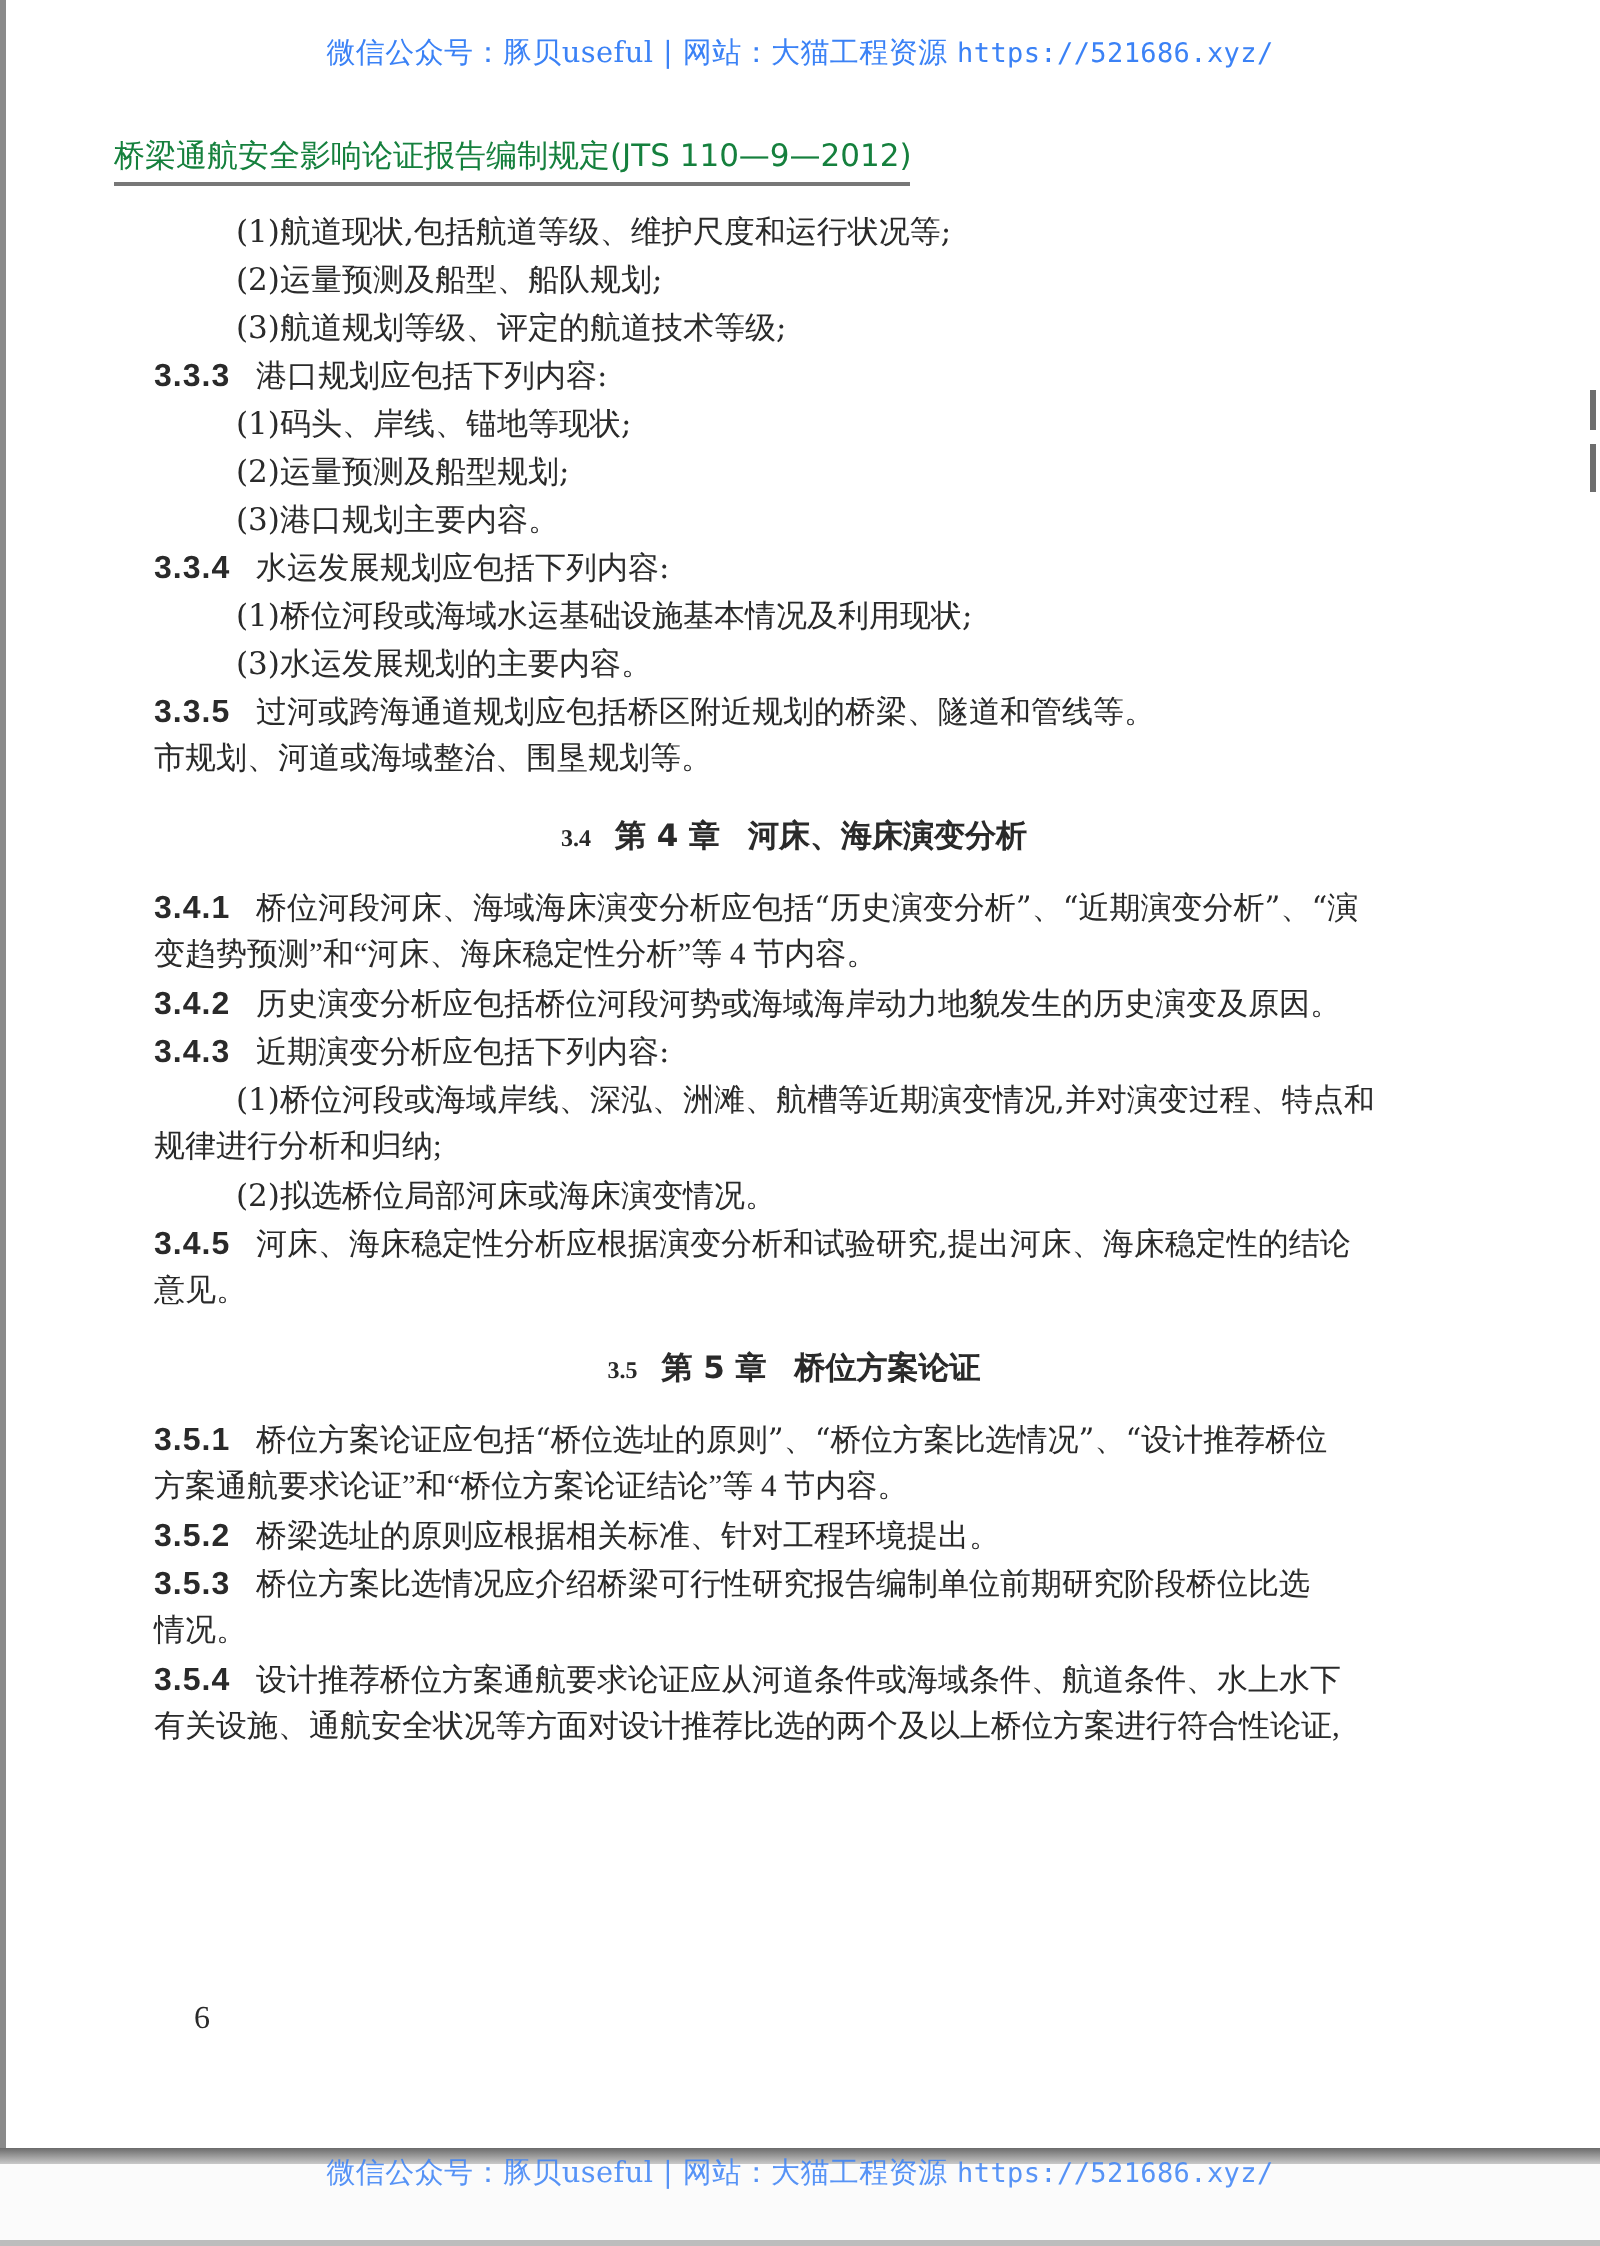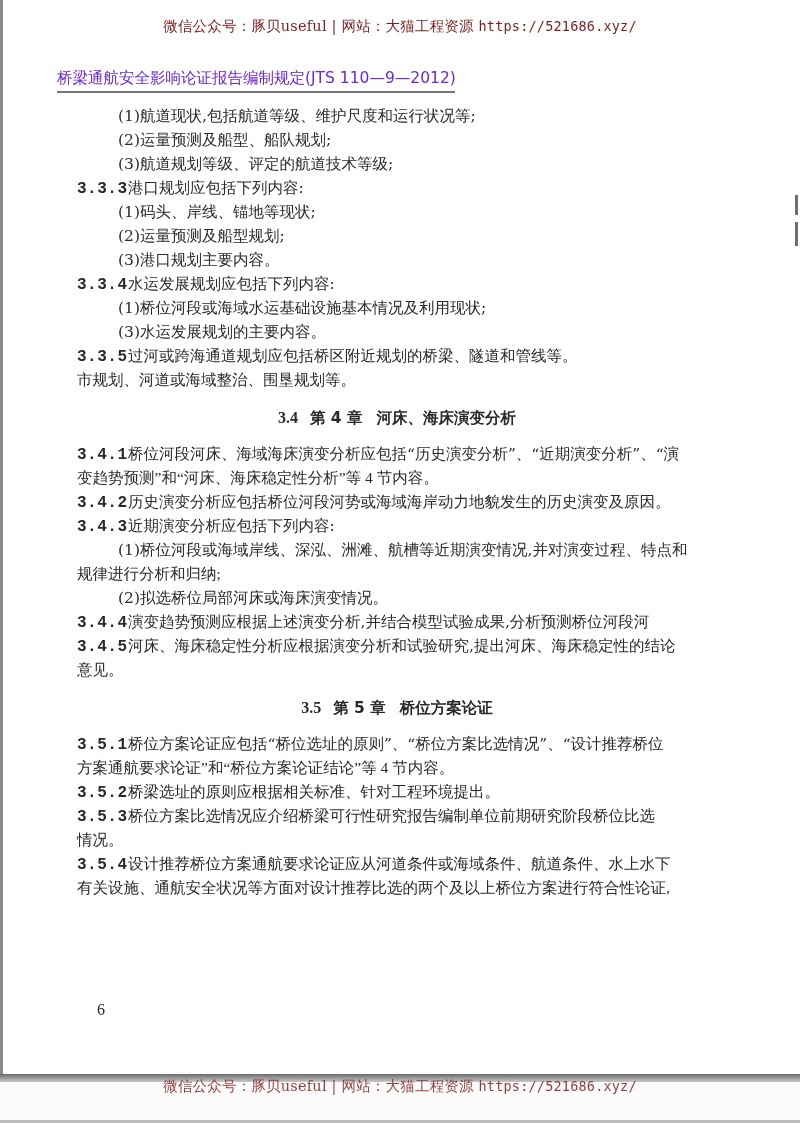--- a/index.html
+++ b/index.html
@@ -7,38 +7,38 @@
          font-family: "DejaVu Serif", "Liberation Serif", serif; color:#2a2a2a; }
   .page-edge-left { position:absolute; left:0; top:0; width:3px; height:1080px; background:#8a8a8a; }
   .page-bottom-shadow { position:absolute; left:0; top:1074px; width:800px; height:8px;
          background:linear-gradient(#6b6b6b,#c9c9c9); }
   .page-lower { position:absolute; left:0; top:1082px; width:800px; height:41px; background:#fbfbfb; }
   .page-lower-line { position:absolute; left:0; top:1120px; width:800px; height:3px; background:#bdbdbd; }
   .right-mark { position:absolute; left:795px; top:195px; width:3px; height:20px; background:#6e6e6e; }
   .right-mark2 { position:absolute; left:795px; top:222px; width:3px; height:24px; background:#6e6e6e; }
 
   .watermark { position:absolute; left:0; width:800px; text-align:center; font-size:14.5px;
-         color:#7f1d1d; font-family:"DejaVu Serif", serif; letter-spacing:0.2px; }
+         color:#3b82f6; font-family:"DejaVu Serif", serif; letter-spacing:0.2px; }
   .watermark .url { font-family:"DejaVu Sans Mono","Liberation Mono", monospace; font-size:13.5px; }
   .wm-top { top:17px; }
   .wm-bottom { top:1077px; opacity:0.85; }
 
-  .running-header { position:absolute; left:57px; top:68px; font-size:15.5px; color:#6d28d9;
+  .running-header { position:absolute; left:57px; top:68px; font-size:15.5px; color:#15803d;
          font-family:"DejaVu Sans","Liberation Sans", sans-serif; }
   .header-rule { position:absolute; left:57px; top:91px; width:398px; height:2px; background:#777; }
 
   .content { position:absolute; left:77px; top:104px; width:640px; font-size:15.5px; line-height:24px; }
   .line { white-space:nowrap; height:24px; }
   .indent1 { padding-left:41px; }
-  .clause-num { font-weight:bold; font-family:Liberation Mono, monospace; font-size:16px;
+  .clause-num { font-weight:bold; font-family:Liberation Sans, sans-serif; font-size:16px;
          display:inline-block; width:51px; letter-spacing:0.5px; }
   .cont { padding-left:0;font-family:Liberation Serif, serif; }
   .section-title { text-align:center; font-weight:bold; height:24px; margin:14px 0 12px 0;
          font-family:"DejaVu Sans","Liberation Sans", sans-serif; font-size:15.5px; }
-  .section-title .sec-num { font-family:"Liberation Serif", serif; font-size:16px; margin-right:12px; }
+  .section-title .sec-num { font-family:"Liberation Serif", serif; font-size:12px; margin-right:12px; }
   .section-title .chap { margin-right:14px; }
   .page-number { position:absolute; left:97px; top:1001px; font-size:16px; font-family:"Liberation Serif", serif; }
 </style>
 </head>
 <body>
 
 <div class="page-edge-left"></div>
 <div class="right-mark"></div>
 <div class="right-mark2"></div>
 
@@ -68,21 +68,20 @@
 
   <div class="section-title"><span class="sec-num">3.4</span><span class="chap">第 4 章</span><span>河床、海床演变分析</span></div>
 
   <div class="line"><span class="clause-num">3.4.1</span><span>桥位河段河床、海域海床演变分析应包括“历史演变分析”、“近期演变分析”、“演</span></div>
   <div class="line cont">变趋势预测”和“河床、海床稳定性分析”等 4 节内容。</div>
   <div class="line"><span class="clause-num">3.4.2</span><span>历史演变分析应包括桥位河段河势或海域海岸动力地貌发生的历史演变及原因。</span></div>
   <div class="line"><span class="clause-num">3.4.3</span><span>近期演变分析应包括下列内容:</span></div>
   <div class="line indent1">(1)桥位河段或海域岸线、深泓、洲滩、航槽等近期演变情况,并对演变过程、特点和</div>
   <div class="line cont">规律进行分析和归纳;</div>
   <div class="line indent1">(2)拟选桥位局部河床或海床演变情况。</div>
-  <div class="line"><span class="clause-num">3.4.4</span><span>演变趋势预测应根据上述演变分析,并结合模型试验成果,分析预测桥位河段河</span></div>
   <div class="line"><span class="clause-num">3.4.5</span><span>河床、海床稳定性分析应根据演变分析和试验研究,提出河床、海床稳定性的结论</span></div>
   <div class="line cont">意见。</div>
 
   <div class="section-title"><span class="sec-num">3.5</span><span class="chap">第 5 章</span><span>桥位方案论证</span></div>
 
   <div class="line"><span class="clause-num">3.5.1</span><span>桥位方案论证应包括“桥位选址的原则”、“桥位方案比选情况”、“设计推荐桥位</span></div>
   <div class="line cont">方案通航要求论证”和“桥位方案论证结论”等 4 节内容。</div>
   <div class="line"><span class="clause-num">3.5.2</span><span>桥梁选址的原则应根据相关标准、针对工程环境提出。</span></div>
   <div class="line"><span class="clause-num">3.5.3</span><span>桥位方案比选情况应介绍桥梁可行性研究报告编制单位前期研究阶段桥位比选</span></div>
   <div class="line cont">情况。</div>

